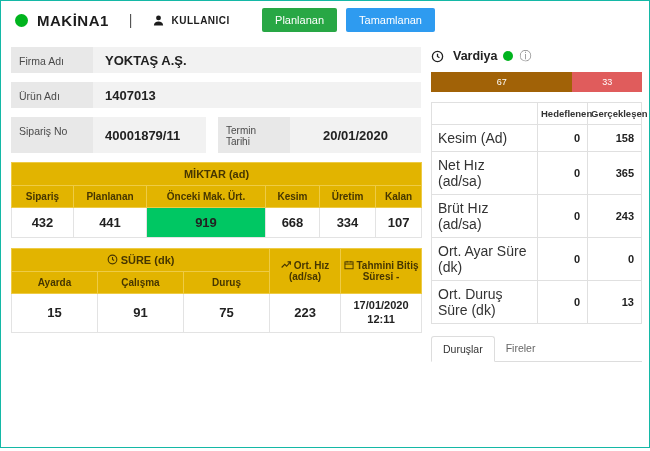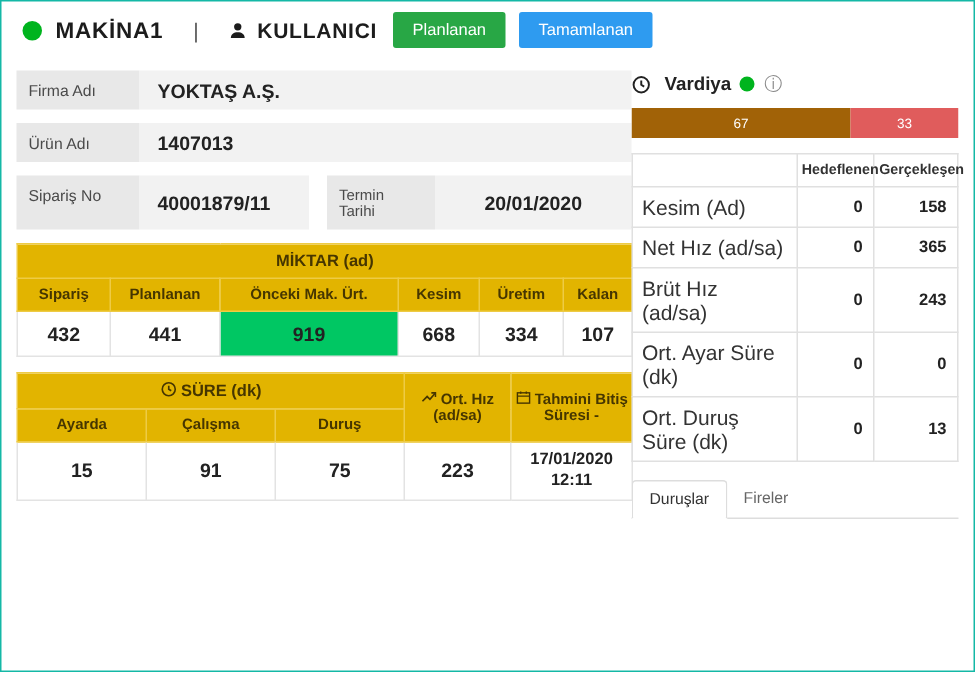--- a/index.html
+++ b/index.html
@@ -6,28 +6,28 @@
   html,body { background:#fff; }
   body { font-family:"Liberation Sans", sans-serif; color:#222; }
   .page { width:650px; height:448px; border:1px solid #14b8a6; background:#fff; overflow:hidden; }
 
   
   .topbar { height:38px; display:flex; align-items:center; padding:0 14px; }
   .status-dot { width:13px; height:13px; border-radius:50%; background:#00b41e; margin-right:9px; flex:0 0 auto; }
   .machine-name { font-size:15px; font-weight:bold; letter-spacing:.5px; color:#1c1c1c; }
   .sep { margin:0 20px; color:#555; font-size:14px; }
   .user-icon { display:inline-flex; margin-right:6px; }
-  .user-name { font-size:14px; font-weight:bold; letter-spacing:.5px; color:#1c1c1c; }
+  .user-name { font-size:10px; font-weight:bold; letter-spacing:.5px; color:#1c1c1c; }
   .header-buttons { margin-left:auto; margin-right:200px; display:flex; gap:9px; }
   .btn { border:none; color:#fff; font-size:11px; padding:6px 13px; border-radius:2px; cursor:pointer; font-family:inherit; }
   .btn.green { background:#28a745; }
   .btn.blue { background:#2e9bf0; }
 
   
-  .main { display:flex; padding:8px 10px 0; align-items:flex-start; }
+  .main { display:flex; padding:8px 10px 0; gap:10px; align-items:flex-start; }
   .left { width:410px; flex:0 0 410px; }
   .right { flex:1; }
 
   
   .info-row { display:flex; margin-bottom:9px; }
   .info-label { width:82px; flex:0 0 82px; background:#e8e8e8; color:#4a4a4a; font-size:10.5px; padding:8px 8px 6px; }
   .info-label.termin { width:72px; flex:0 0 72px; font-size:10px; }
   .info-value { flex:1; background:#f2f2f2; font-weight:bold; font-size:13px; padding:4px 12px; display:flex; align-items:center; }
   .info-value.siparis { flex:0 0 113px; }
   .info-value.center { justify-content:center; }

